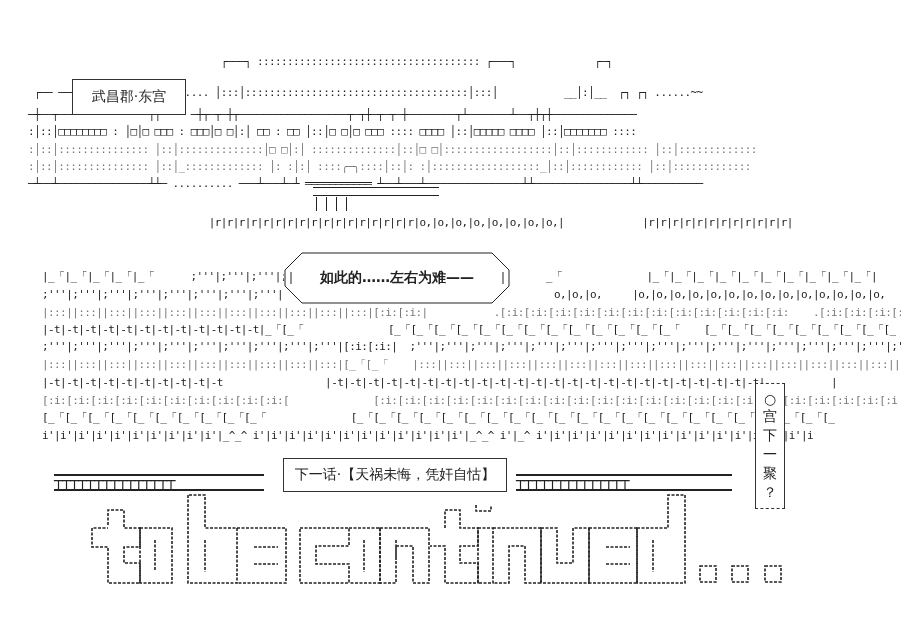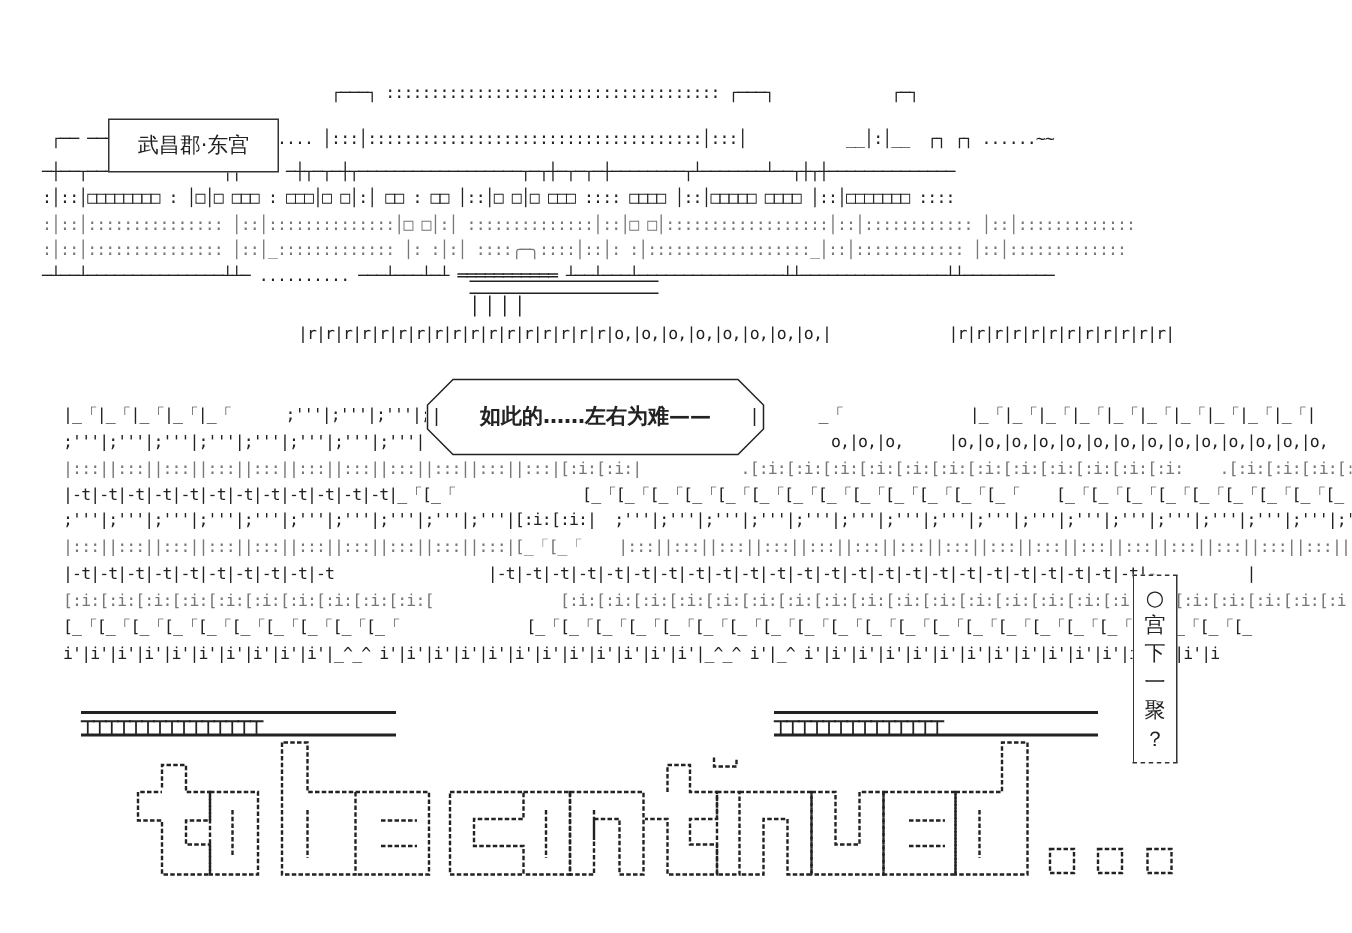--- a/index.html
+++ b/index.html
@@ -34,21 +34,21 @@
     <span>武昌郡·东宫</span>
   </div>
 
   <div class="hline" style="left:313px;top:187px;width:126px;"></div>
   <div class="hline" style="left:313px;top:195px;width:126px;"></div>
   <div class="vline" style="left:316px;top:197px;height:14px;"></div>
   <div class="vline" style="left:326px;top:197px;height:14px;"></div>
   <div class="vline" style="left:336px;top:197px;height:14px;"></div>
   <div class="vline" style="left:346px;top:197px;height:14px;"></div>
 
-  <div class="aa" style="left:30px;top:216px;">                            |r|r|r|r|r|r|r|r|r|r|r|r|r|r|r|r|r|o,|o,|o,|o,|o,|o,|o,|o,|             |r|r|r|r|r|r|r|r|r|r|r|r|</div>
+  <div class="aa" style="left:40px;top:216px;">                            |r|r|r|r|r|r|r|r|r|r|r|r|r|r|r|r|r|o,|o,|o,|o,|o,|o,|o,|o,|             |r|r|r|r|r|r|r|r|r|r|r|r|</div>
   <div class="aa" style="left:30px;top:270px;">  |_「|_「|_「|_「|_「      ;'''|;'''|;'''|;'''|;'''|;'''|;'''|                        _「              |_「|_「|_「|_「|_「|_「|_「|_「|_「|_「|</div>
   <div class="aa" style="left:30px;top:288px;">  ;'''|;'''|;'''|;'''|;'''|;'''|;'''|;'''|;'''|;'''|;'''|;'''||-t|-t|                  o,|o,|o,     |o,|o,|o,|o,|o,|o,|o,|o,|o,|o,|o,|o,|o,|o,</div>
   <div class="aa light" style="left:30px;top:306px;">  |:::||:::||:::||:::||:::||:::||:::||:::||:::||:::||:::|[:i:[:i:|           .[:i:[:i:[:i:[:i:[:i:[:i:[:i:[:i:[:i:[:i:[:i:[:i:    .[:i:[:i:[:i:[:i:[:i:[:i:[:i:[:i:[:i:[:i:[:i:[:i:[:i:[</div>
   <div class="aa" style="left:30px;top:323px;">  |-t|-t|-t|-t|-t|-t|-t|-t|-t|-t|-t|-t|_「[_「              [_「[_「[_「[_「[_「[_「[_「[_「[_「[_「[_「[_「[_「    [_「[_「[_「[_「[_「[_「[_「[_「[_「[_「[_「[_「[_「[</div>
 
   <div class="bubble" style="left:284px;top:252px;width:226px;height:52px;background:#fff;">
     <svg width="226" height="52" viewBox="0 0 226 52">
       <polygon points="18,1 208,1 225,18 225,34 208,51 18,51 1,34 1,18" fill="#fff" stroke="#222" stroke-width="1"></polygon>
       <line x1="7" y1="20" x2="7" y2="32" stroke="#222"></line>
       <line x1="219" y1="20" x2="219" y2="32" stroke="#222"></line>
@@ -73,20 +73,23 @@
   </div>
 
   <div class="ladder" style="left:54px;top:474px;">┬┬┬┬┬┬┬┬┬┬┬┬┬┬┬</div>
   <div class="hline" style="left:54px;top:474px;width:210px;border-top-width:2px;"></div>
   <div class="hline" style="left:54px;top:489px;width:210px;border-top-width:2px;"></div>
 
   <div class="ladder" style="left:516px;top:474px;">┬┬┬┬┬┬┬┬┬┬┬┬┬┬</div>
   <div class="hline" style="left:516px;top:474px;width:216px;border-top-width:2px;"></div>
   <div class="hline" style="left:516px;top:489px;width:216px;border-top-width:2px;"></div>
 
+  <div class="box" style="left:283px;top:458px;width:222px;height:32px;font-size:14px;">
+    <span>下一话·【天祸未悔，凭奸自怙】</span>
+  </div>
 
   <svg class="tbc" width="901" height="622" viewBox="0 0 901 622">
     <g fill="none" stroke="#222" stroke-width="1.6" stroke-dasharray="3 1.5">
 
       <path d="M108,525 V510 H124 V528 H140 V547 H124 V563 H140 V583 H108 V547 H92 V528 H108"></path>
 
       <path d="M140,528 H172 V583 H140 Z M155,540 V571"></path>
 
       <path d="M188,495 V583 H237 V528 H205 V495 Z M205,540 V572"></path>
 

